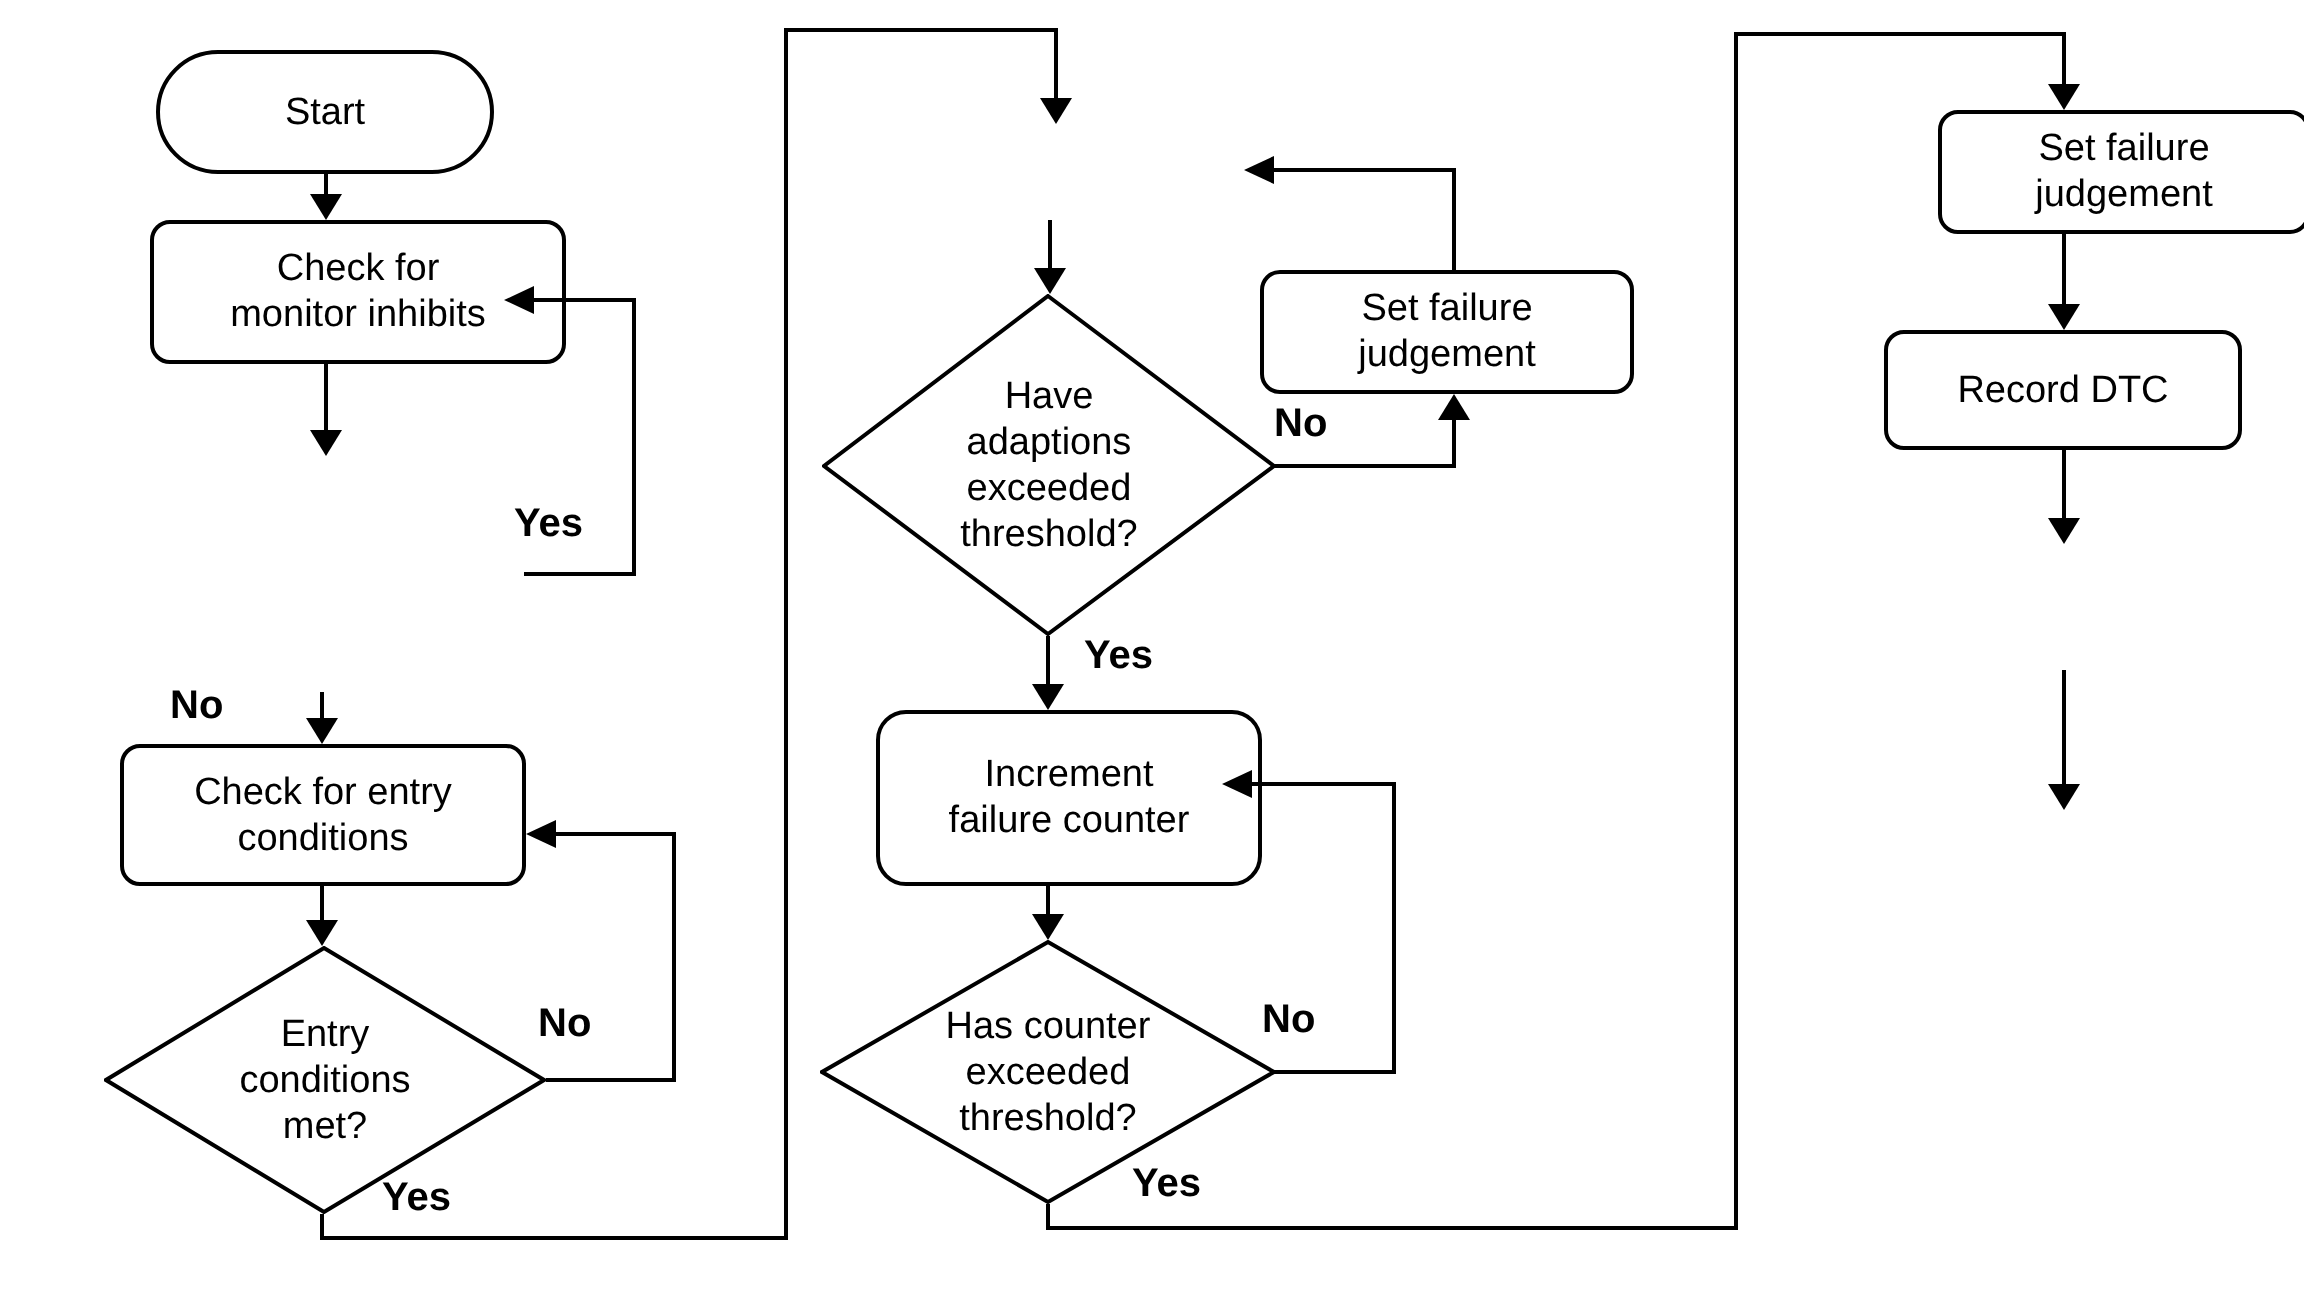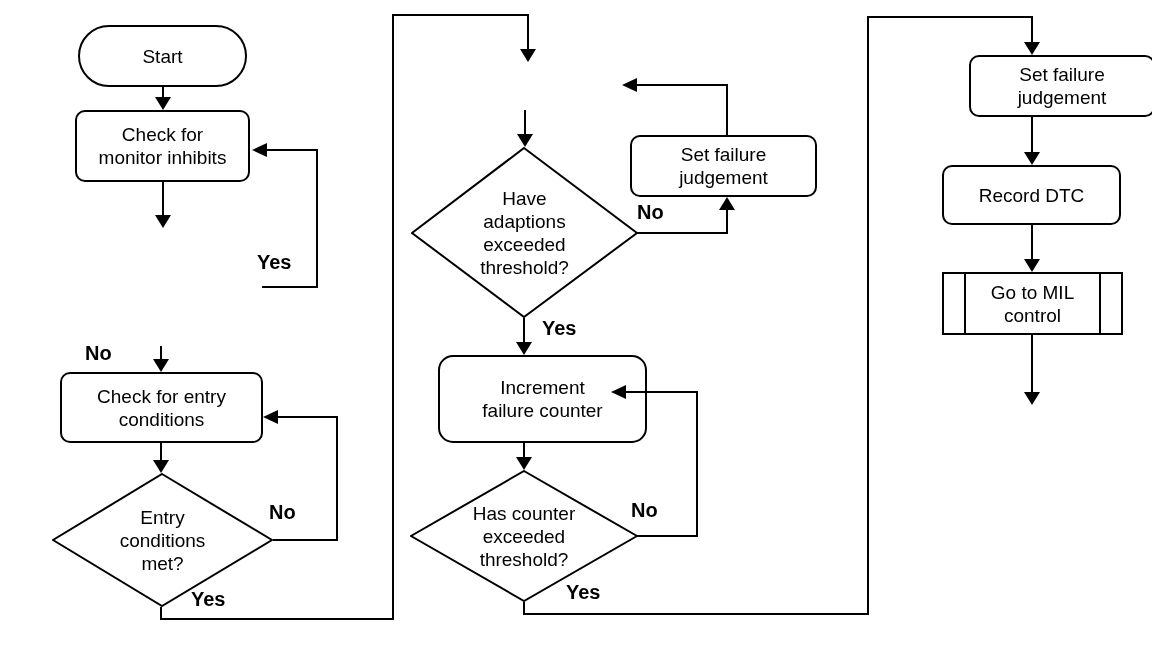--- a/index.html
+++ b/index.html
@@ -69,21 +69,21 @@
 </style>
 </head>
 <body>
 
 <div class="canvas">
 
   <div class="node terminator" style="left:78px;top:25px;width:169px;height:62px">
     <span class="nlabel">Start</span>
   </div>
 
-  <div class="node process" style="left:75px;top:110px;width:175px;height:72px">
+  <div class="node process" style="left:75px;top:110px;width:208px;height:72px">
     <span class="nlabel">Check for
 monitor inhibits</span>
   </div>
 
 
   <div class="node process" style="left:60px;top:372px;width:203px;height:71px">
     <span class="nlabel">Check for entry
 conditions</span>
   </div>
 
@@ -105,21 +105,21 @@
 adaptions
 exceeded
 threshold?</div>
   </div>
 
   <div class="node process" style="left:630px;top:135px;width:187px;height:62px">
     <span class="nlabel">Set failure
 judgement</span>
   </div>
 
-  <div class="node process process-big" style="left:438px;top:355px;width:209px;height:88px">
+  <div class="node process process-big" style="left:438px;top:355px;width:193px;height:88px">
     <span class="nlabel">Increment
 failure counter</span>
   </div>
 
   <div class="diamond" style="left:410px;top:470px;width:228px;height:132px">
     <svg width="228" height="132">
       <polygon points="114,1 227,66 114,131 1,66"></polygon>
     </svg>
     <div class="dlabel">Has counter
 exceeded
@@ -128,26 +128,20 @@
 
   <div class="node process" style="left:969px;top:55px;width:186px;height:62px">
     <span class="nlabel">Set failure
 judgement</span>
   </div>
 
   <div class="node process" style="left:942px;top:165px;width:179px;height:60px">
     <span class="nlabel">Record DTC</span>
   </div>
 
-  <div class="node predef" style="left:942px;top:272px;width:181px;height:63px">
-    <span class="bar bar-left"></span>
-    <span class="bar bar-right"></span>
-    <span class="nlabel">Go to MIL
-control</span>
-  </div>
 
 
   <div class="ln" style="left:162px;top:87px;width:2px;height:11px"></div>
   <div class="ln" style="left:162px;top:182px;width:2px;height:34px"></div>
   <div class="ln" style="left:160px;top:346px;width:2px;height:14px"></div>
   <div class="ln" style="left:160px;top:443px;width:2px;height:18px"></div>
 
   <div class="ln" style="left:262px;top:286px;width:56px;height:2px"></div>
   <div class="ln" style="left:316px;top:149px;width:2px;height:139px"></div>
   <div class="ln" style="left:266px;top:149px;width:52px;height:2px"></div>

